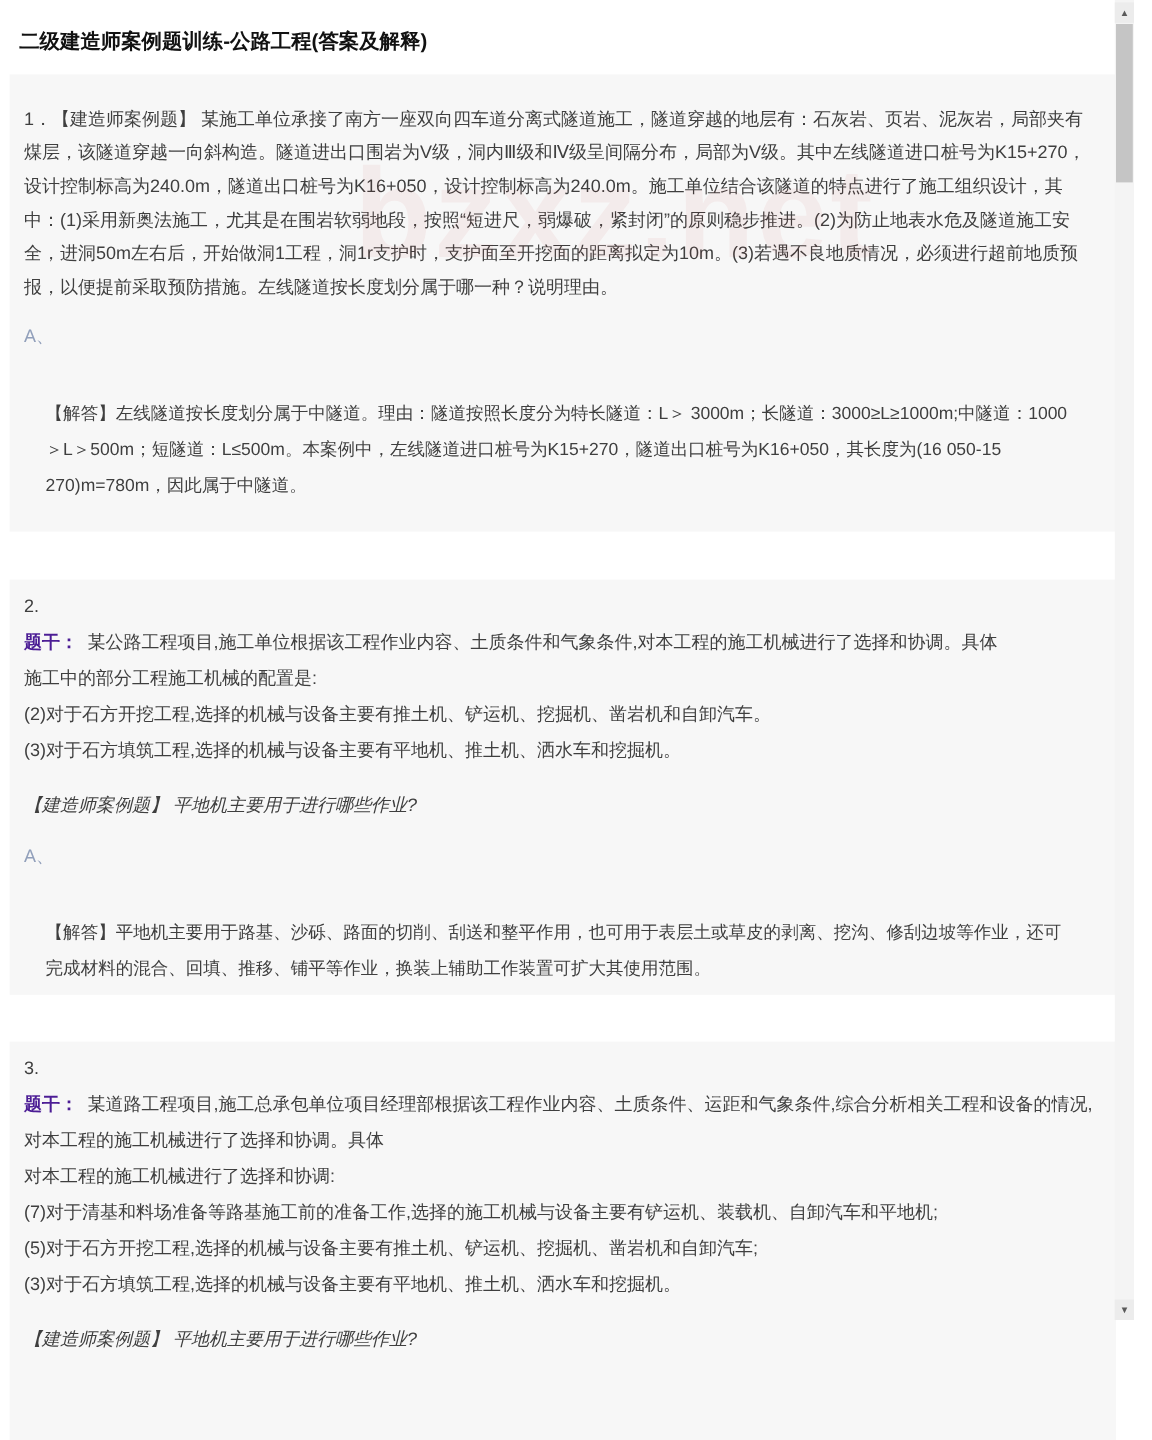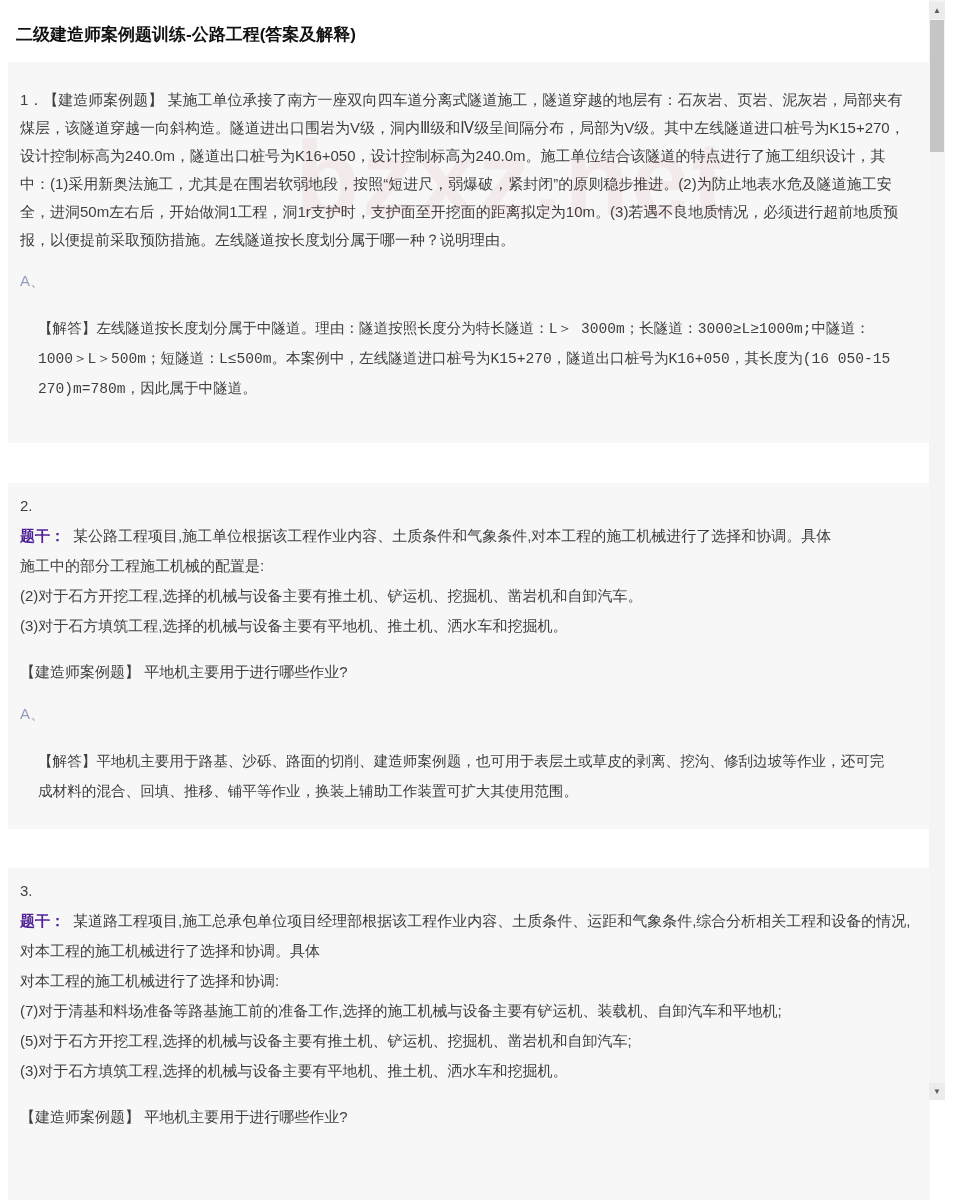--- a/index.html
+++ b/index.html
@@ -17,24 +17,24 @@
     background:#f7f7f7;padding:24px 18px 0 12px;
     font-size:15px;line-height:28px;
   }
   .qb1{top:62px;height:381px;}
   .qb2{top:483px;height:346px;padding-top:8px;}
   .qb3{top:868px;height:332px;padding-top:8px;}
   .qb2 p,.qb3 p{margin:0;line-height:30px;}
   .qtext{margin:0;}
   .qnum{line-height:24px;}
   .stem-label{color:#4c1d95;margin-right:8px;}
-  .qline{margin-top:16px !important;}
+  .qline{margin-top:16px !important;font-style:italic;}
   .opt{margin-top:14px;color:#92a0bb;font-size:15px;line-height:26px;}
   .answer{
-    margin:20px 14px 0 18px;line-height:30px;font-size:14.6px;font-family:Liberation Mono, monospace;
+    margin:36px 14px 0 18px;line-height:30px;font-size:14.6px;
   }
   .watermark{
     position:absolute;left:295px;top:118px;z-index:5;pointer-events:none;
     font-size:106px;font-weight:bold;letter-spacing:2px;color:#b91c1c;opacity:0.05;
     font-family:"Liberation Sans","DejaVu Sans",sans-serif;
   }
   
   .scrollbar{position:absolute;left:929px;top:0;width:16px;height:1100px;background:#f4f4f4;}
   .sb-btn{
     position:absolute;left:0;width:16px;height:17px;background:#ececec;
@@ -59,21 +59,21 @@
   </section>
 
   <section class="qblock qb2">
     <p class="qnum">2.</p>
     <p class="stem"><b class="stem-label">题干：</b><span>某公路工程项目,施工单位根据该工程作业内容、土质条件和气象条件,对本工程的施工机械进行了选择和协调。具体</span></p>
     <p>施工中的部分工程施工机械的配置是:</p>
     <p>(2)对于石方开挖工程,选择的机械与设备主要有推土机、铲运机、挖掘机、凿岩机和自卸汽车。</p>
     <p>(3)对于石方填筑工程,选择的机械与设备主要有平地机、推土机、洒水车和挖掘机。</p>
     <p class="qline">【建造师案例题】 平地机主要用于进行哪些作业?</p>
     <div class="opt">A、</div>
-    <div class="answer">【解答】平地机主要用于路基、沙砾、路面的切削、建造师案例题，也可用于表层土或草皮的剥离、挖沟、修刮边坡等作业，还可完成材料的混合、回填、推移、铺平等作业，换装上辅助工作装置可扩大其使用范围。</div>
+    <div class="answer">【解答】平地机主要用于路基、沙砾、路面的切削、刮送和整平作用，也可用于表层土或草皮的剥离、挖沟、修刮边坡等作业，还可完成材料的混合、回填、推移、铺平等作业，换装上辅助工作装置可扩大其使用范围。</div>
   </section>
 
   <section class="qblock qb3">
     <p class="qnum">3.</p>
     <p class="stem"><b class="stem-label">题干：</b><span>某道路工程项目,施工总承包单位项目经理部根据该工程作业内容、土质条件、运距和气象条件,综合分析相关工程和设备的情况,对本工程的施工机械进行了选择和协调。具体</span></p>
     <p>对本工程的施工机械进行了选择和协调:</p>
     <p>(7)对于清基和料场准备等路基施工前的准备工作,选择的施工机械与设备主要有铲运机、装载机、自卸汽车和平地机;</p>
     <p>(5)对于石方开挖工程,选择的机械与设备主要有推土机、铲运机、挖掘机、凿岩机和自卸汽车;</p>
     <p>(3)对于石方填筑工程,选择的机械与设备主要有平地机、推土机、洒水车和挖掘机。</p>
     <p class="qline">【建造师案例题】 平地机主要用于进行哪些作业?</p>

